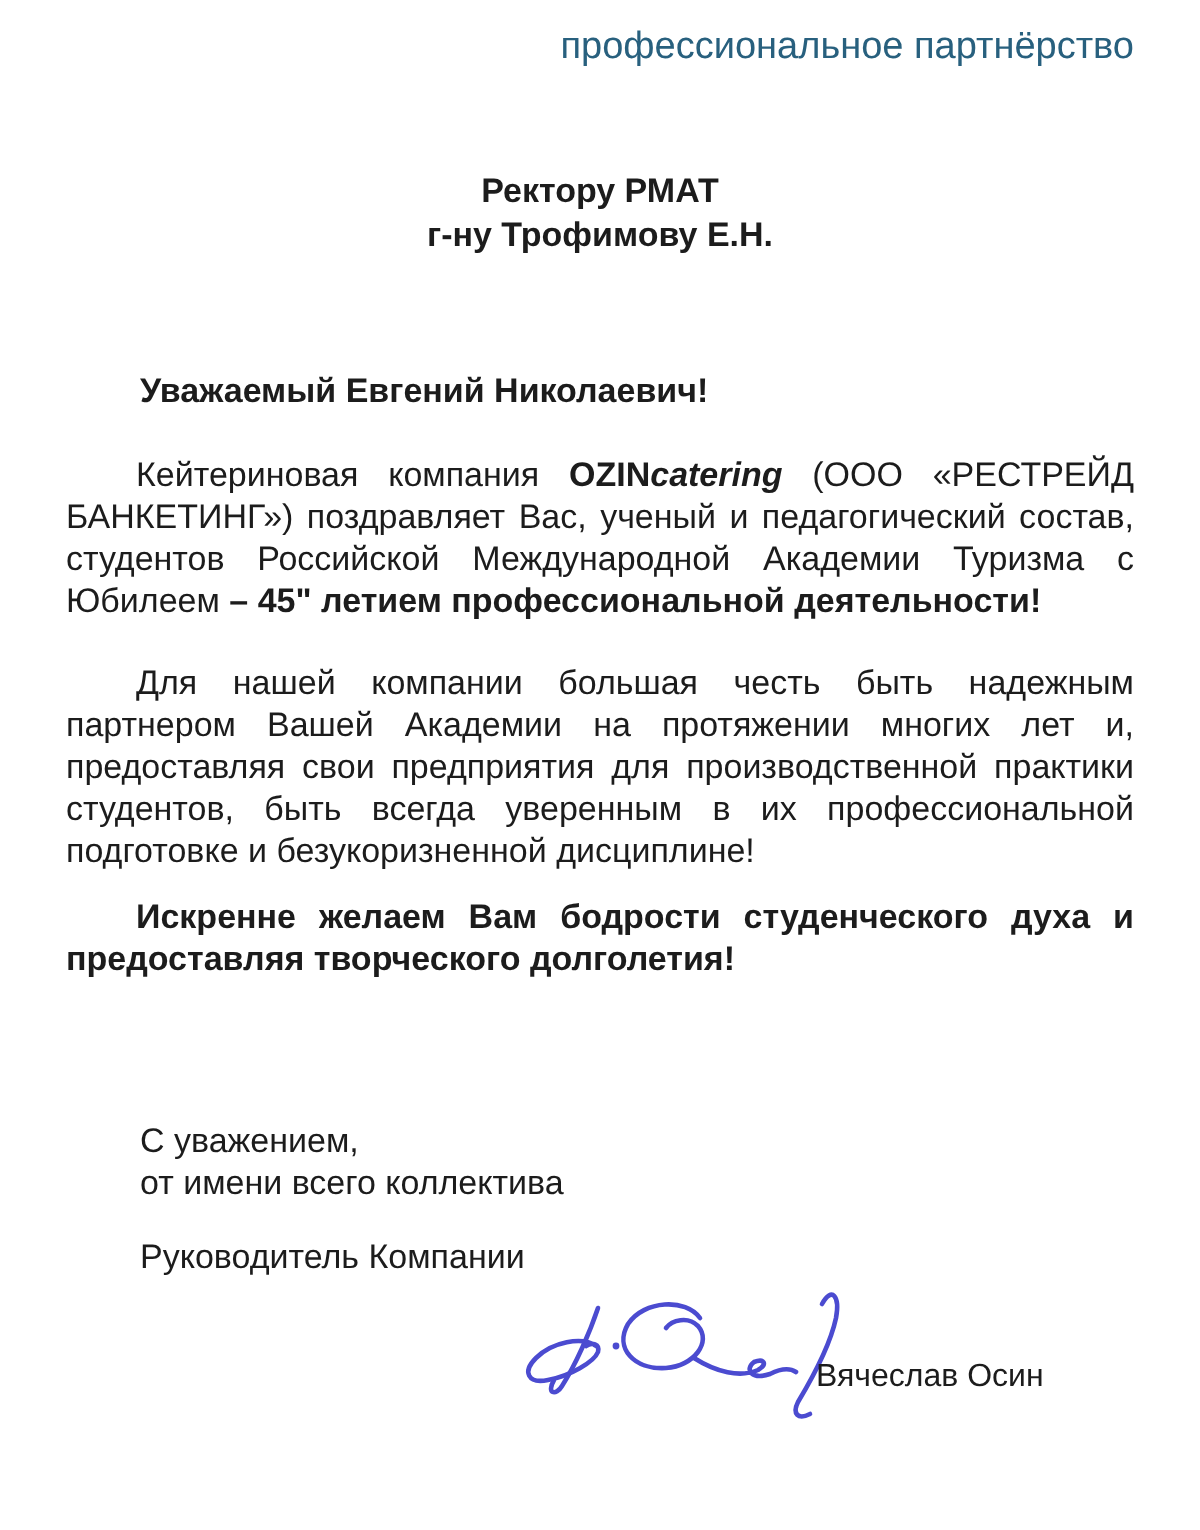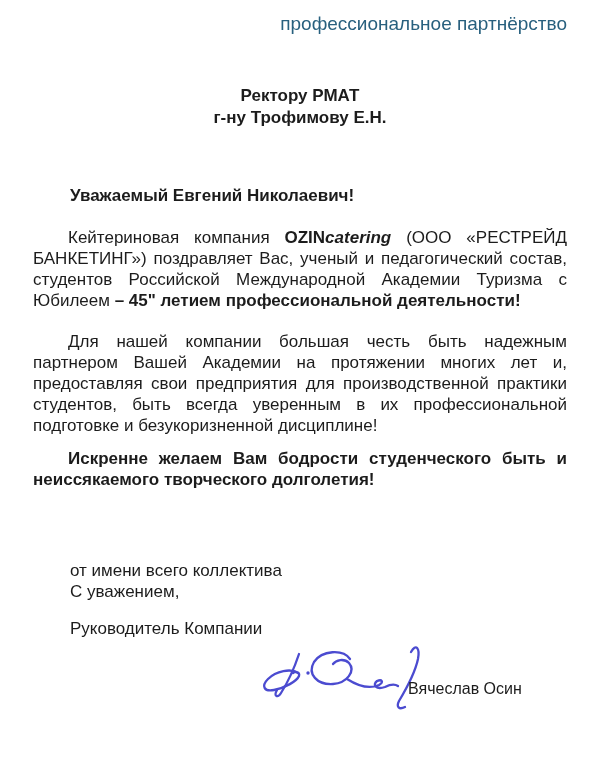--- a/index.html
+++ b/index.html
@@ -69,25 +69,25 @@
     <div>Ректору РМАТ</div>
     <div>г-ну Трофимову Е.Н.</div>
   </div>
 
   <p class="salutation">Уважаемый Евгений Николаевич!</p>
 
   <p class="para p1"><span>Кейтериновая компания </span><span class="b">OZIN</span><span class="b i">catering</span><span> (ООО «РЕСТРЕЙД БАНКЕТИНГ») поздравляет Вас, ученый и педагогический состав, студентов Российской Международной Академии Туризма с Юбилеем </span><span class="b">– 45" летием профессиональной деятельности!</span></p>
 
   <p class="para p2">Для нашей компании большая честь быть надежным партнером Вашей Академии на протяжении многих лет и, предоставляя свои предприятия для производственной практики студентов, быть всегда уверенным в их профессиональной подготовке и безукоризненной дисциплине!</p>
 
-  <p class="para p3">Искренне желаем Вам бодрости студенческого быть и неиссякаемого творческого долголетия!</p>
+  <p class="para p3">Искренне желаем Вам бодрости студенческого духа и предоставляя творческого долголетия!</p>
 
   <div class="closing">
+    <div>С уважением,</div>
     <div>от имени всего коллектива</div>
-    <div>С уважением,</div>
     <div class="closing-role">Руководитель Компании</div>
   </div>
 
   <div class="signature-area">
     <svg class="signature-svg" width="200" height="85" viewBox="0 0 200 85" aria-hidden="true">
       <g fill="none" stroke="var(--ink,#4b4bd0)" stroke-width="2.3" stroke-linecap="round" stroke-linejoin="round">
         <path d="M51,15 C47,27 40,43 33,54 C30,59 25,58 29,51"></path>
         <path d="M50,34 C43,29 28,32 20,40 C13,47 16,53 26,51 C37,49 49,42 51,37 C52,33 48,32 45,34"></path>
         <circle cx="60" cy="34" r="1.7" fill="var(--ink,#4b4bd0)" stroke="none"></circle>
         <path d="M102,20 C95,10 74,11 66,23 C59,35 69,46 85,45 C99,44 108,32 101,24 C96,19 88,21 85,25"></path>

